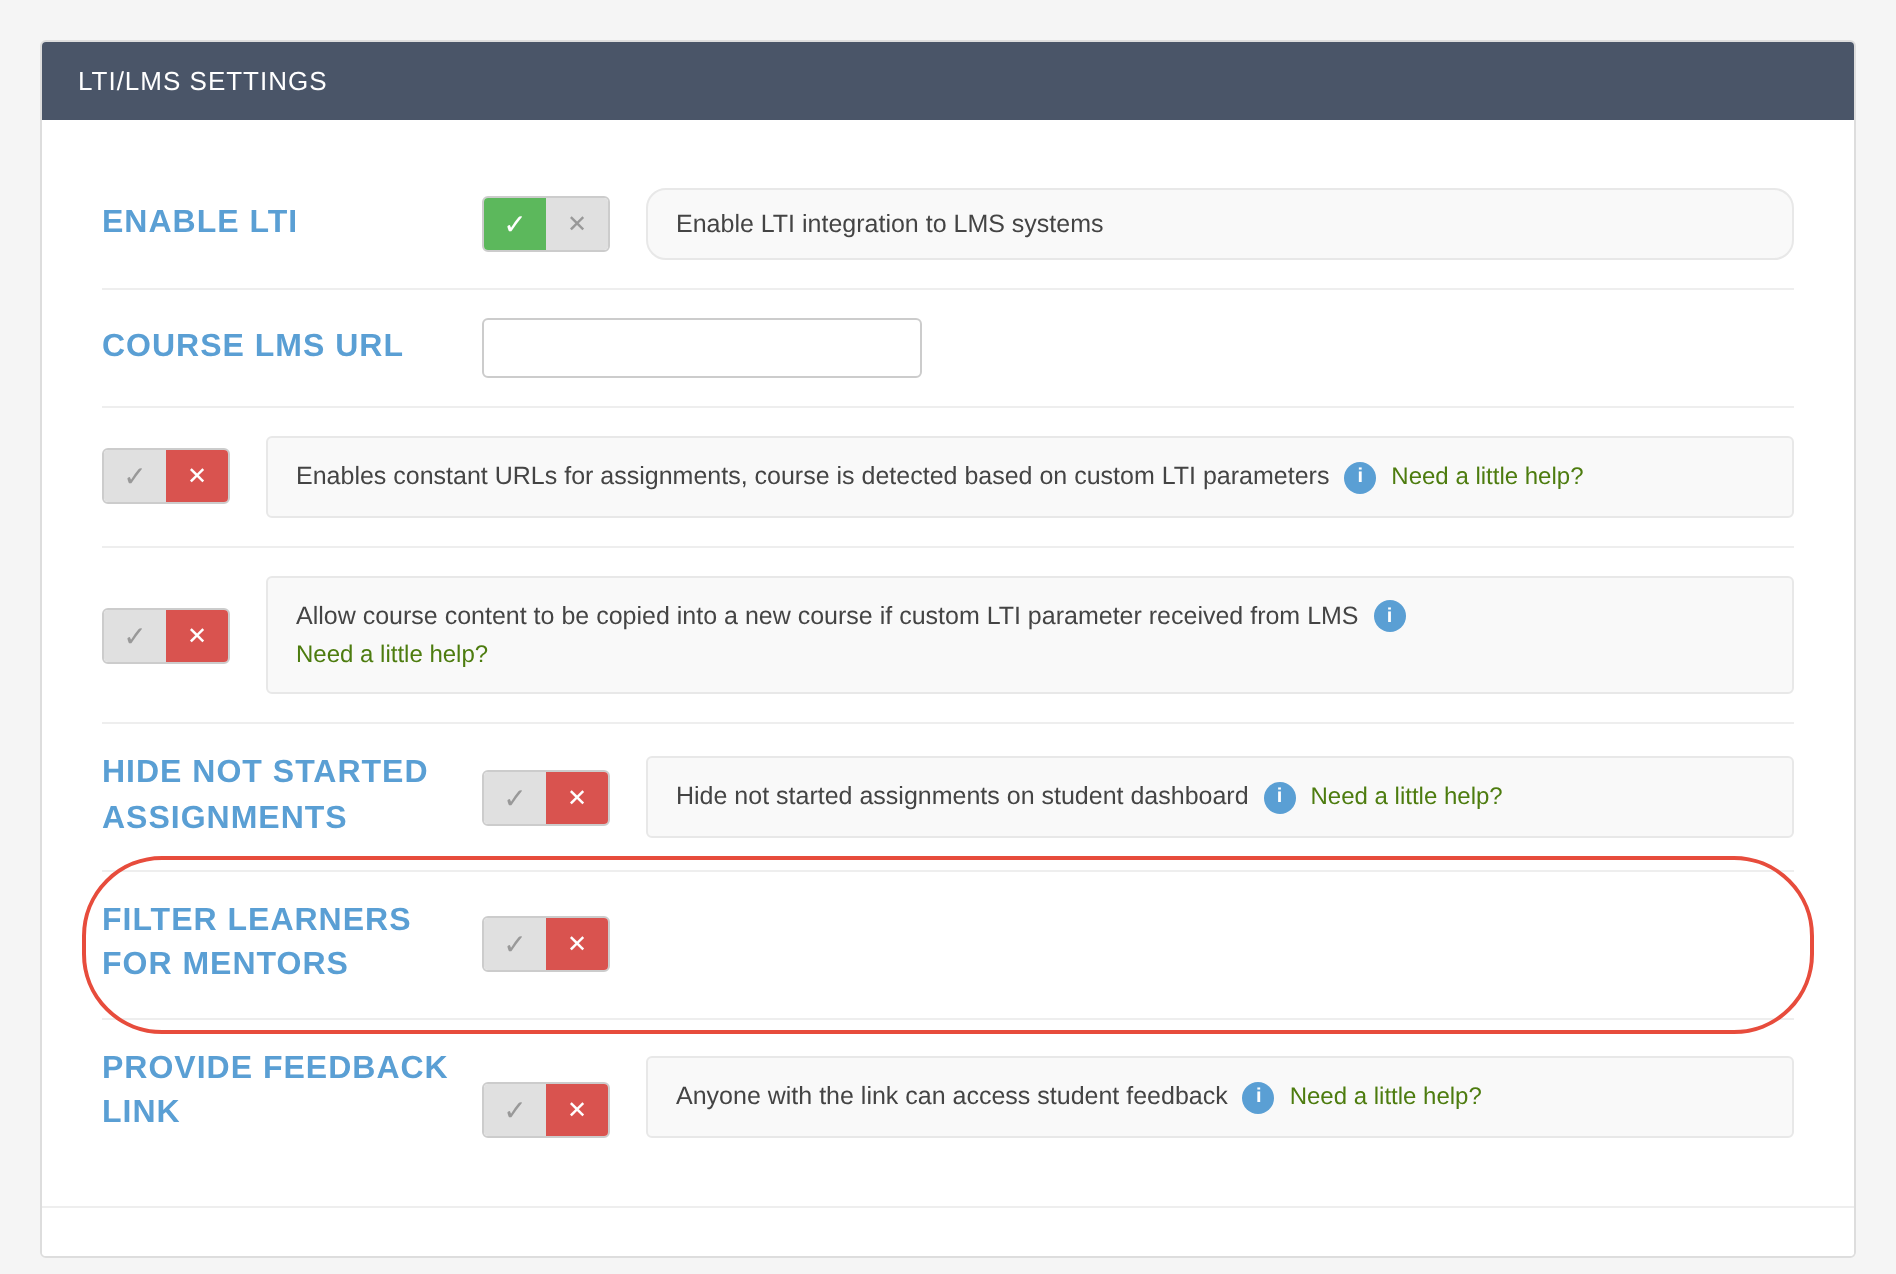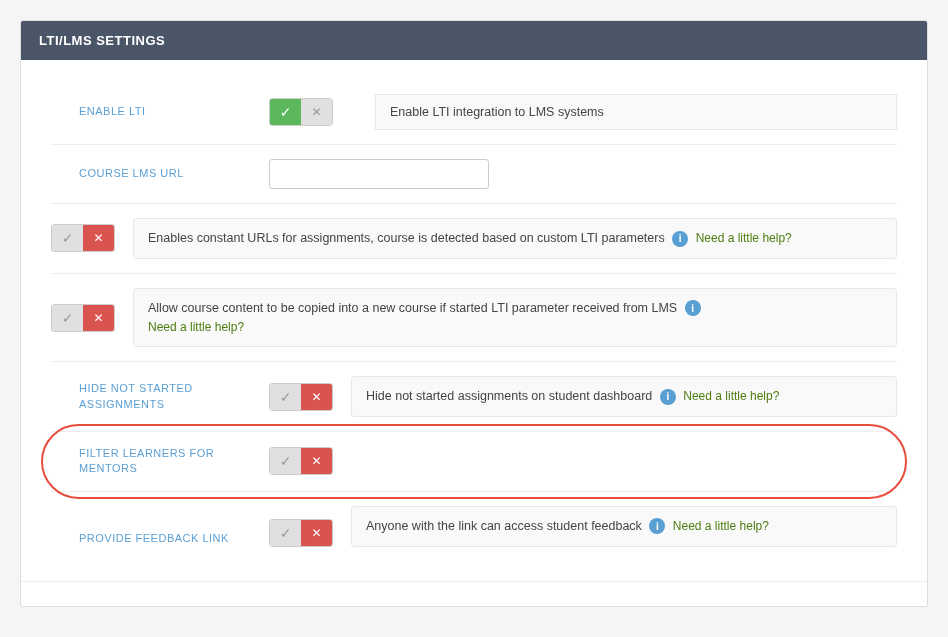--- a/index.html
+++ b/index.html
@@ -18,48 +18,47 @@
       background: #fff;
       border: 1px solid #ddd;
       border-radius: 3px;
       overflow: hidden;
     }
     .panel-header {
       background: #4a5568;
       color: #fff;
       padding: 12px 18px;
       font-size: 13px;
-      font-weight: bold;
+      font-weight: normal;
       letter-spacing: 0.5px;
     }
     .panel-body {
       padding: 20px 30px 20px 30px;
     }
     .setting-row {
       display: flex;
       align-items: center;
       padding: 14px 0;
       border-bottom: 1px solid #eee;
       position: relative;
     }
     .setting-row:last-of-type {
       border-bottom: none;
       align-items: flex-end;
     }
     .setting-label {
       width: 190px;
       min-width: 190px;
       color: #5a9fd4;
-      font-size: 11px;
-      font-weight: normal;
+      font-size: 16px;
+      font-weight: bold;
       letter-spacing: 0.5px;
       text-transform: uppercase;
       padding-right: 10px;
       line-height: 1.4;
-      margin-left: 28px;
     }
     .toggle-wrap {
       display: flex;
       align-items: center;
       margin-right: 18px;
     }
     
     .toggle-switch {
       display: flex;
       align-items: center;
@@ -162,25 +161,24 @@
     
     .footer-bar {
       padding: 12px 20px;
       border-top: 1px solid #eee;
       background: #fff;
     }
     .lti-description {
       flex: 1;
       background: #f9f9f9;
       border: 1px solid #e8e8e8;
-      border-radius: 0;
+      border-radius: 10px;
       padding: 10px 14px;
       font-size: 12.5px;
       color: #444;
-      margin-left: 24px;
     }
   </style>
 </head>
 <body>
 
 <div class="main-panel">
 
   <div class="panel-header">
     <span>LTI/LMS SETTINGS</span>
   </div>
@@ -234,21 +232,21 @@
         <div class="toggle-switch">
           <div class="toggle-on inactive">
             <span>✓</span>
           </div>
           <div class="toggle-off active">
             <span>✕</span>
           </div>
         </div>
       </div>
       <div class="description-box">
-        <span>Allow course content to be copied into a new course if started LTI parameter received from LMS</span>
+        <span>Allow course content to be copied into a new course if custom LTI parameter received from LMS</span>
         <span class="info-icon">i</span>
         <br>
         <a href="#" class="help-link">Need a little help?</a>
       </div>
     </div>
 
     <div class="setting-row">
       <div class="setting-label">HIDE NOT STARTED ASSIGNMENTS</div>
       <div class="toggle-wrap">
         <div class="toggle-switch">

